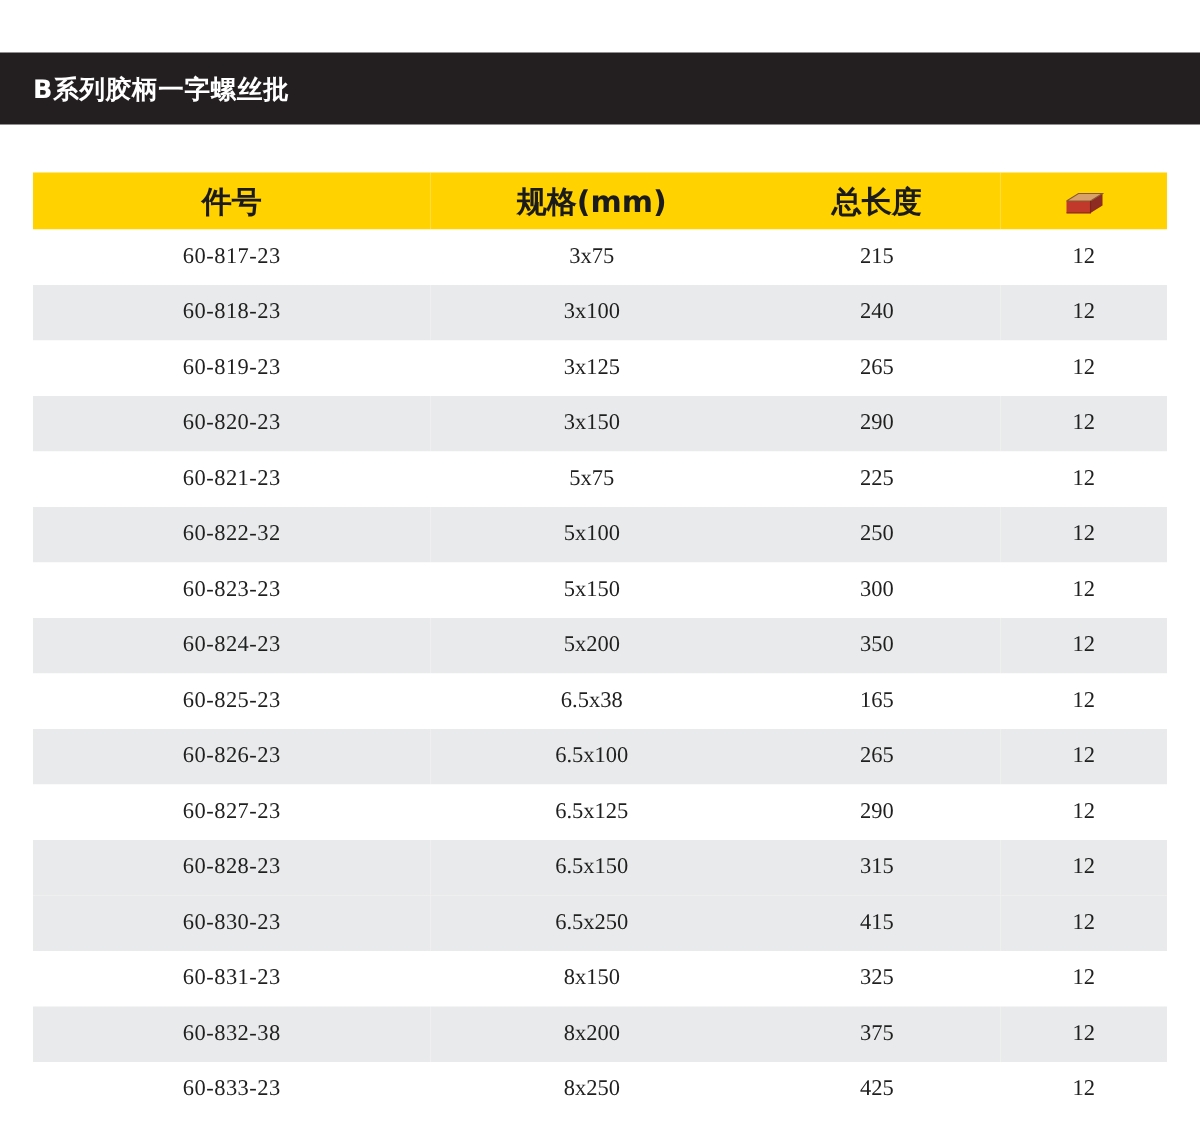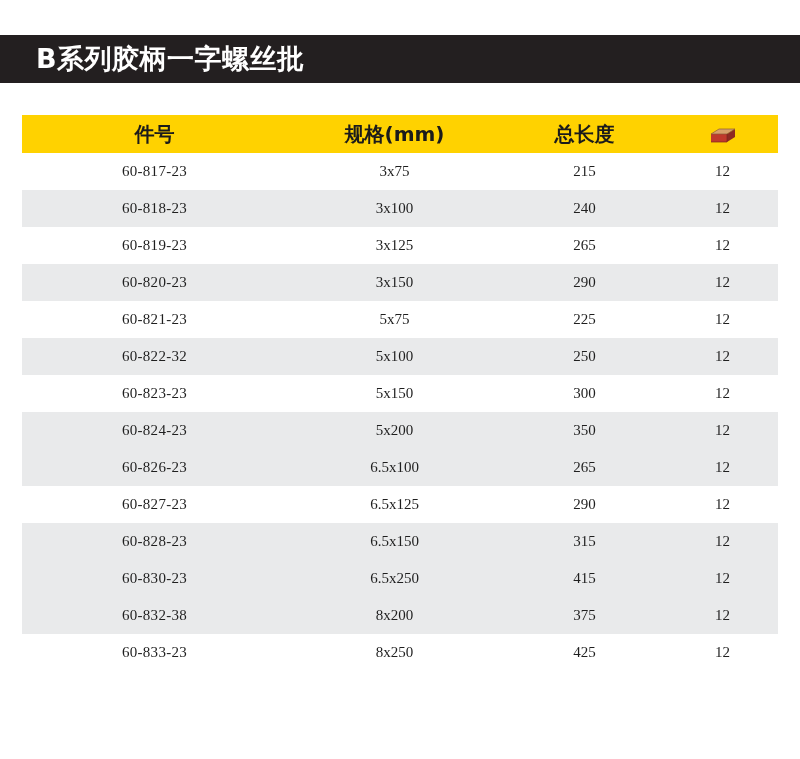--- a/index.html
+++ b/index.html
@@ -26,24 +26,24 @@
     left: 0;
     top: 35px;
     width: 800px;
     height: 48px;
     background: #231f20;
     display: flex;
     align-items: center;
   }
   .title-text {
     color: #ffffff;
-    font-size: 27px;
+    font-size: 17px;
     font-weight: bold;
     letter-spacing: 0.5px;
-    margin-left: 36px;
+    margin-left: 22px;
     font-family: "DejaVu Sans", "Liberation Sans", sans-serif;
   }
   
   .table-wrap {
     position: absolute;
     left: 22px;
     top: 115px;
     width: 756px;
   }
   table.spec {
@@ -171,20 +171,26 @@
             <td>5x150</td>
             <td>300</td>
             <td>12</td>
           </tr>
           <tr class="even">
             <td class="partno">60-824-23</td>
             <td>5x200</td>
             <td>350</td>
             <td>12</td>
           </tr>
+          <tr class="odd">
+            <td class="partno">60-825-23</td>
+            <td>6.5x38</td>
+            <td>165</td>
+            <td>12</td>
+          </tr>
           <tr class="even">
             <td class="partno">60-826-23</td>
             <td>6.5x100</td>
             <td>265</td>
             <td>12</td>
           </tr>
           <tr class="odd">
             <td class="partno">60-827-23</td>
             <td>6.5x125</td>
             <td>290</td>
@@ -195,20 +201,26 @@
             <td>6.5x150</td>
             <td>315</td>
             <td>12</td>
           </tr>
           <tr class="even">
             <td class="partno">60-830-23</td>
             <td>6.5x250</td>
             <td>415</td>
             <td>12</td>
           </tr>
+          <tr class="odd">
+            <td class="partno">60-831-23</td>
+            <td>8x150</td>
+            <td>325</td>
+            <td>12</td>
+          </tr>
           <tr class="even">
             <td class="partno">60-832-38</td>
             <td>8x200</td>
             <td>375</td>
             <td>12</td>
           </tr>
           <tr class="odd">
             <td class="partno">60-833-23</td>
             <td>8x250</td>
             <td>425</td>

